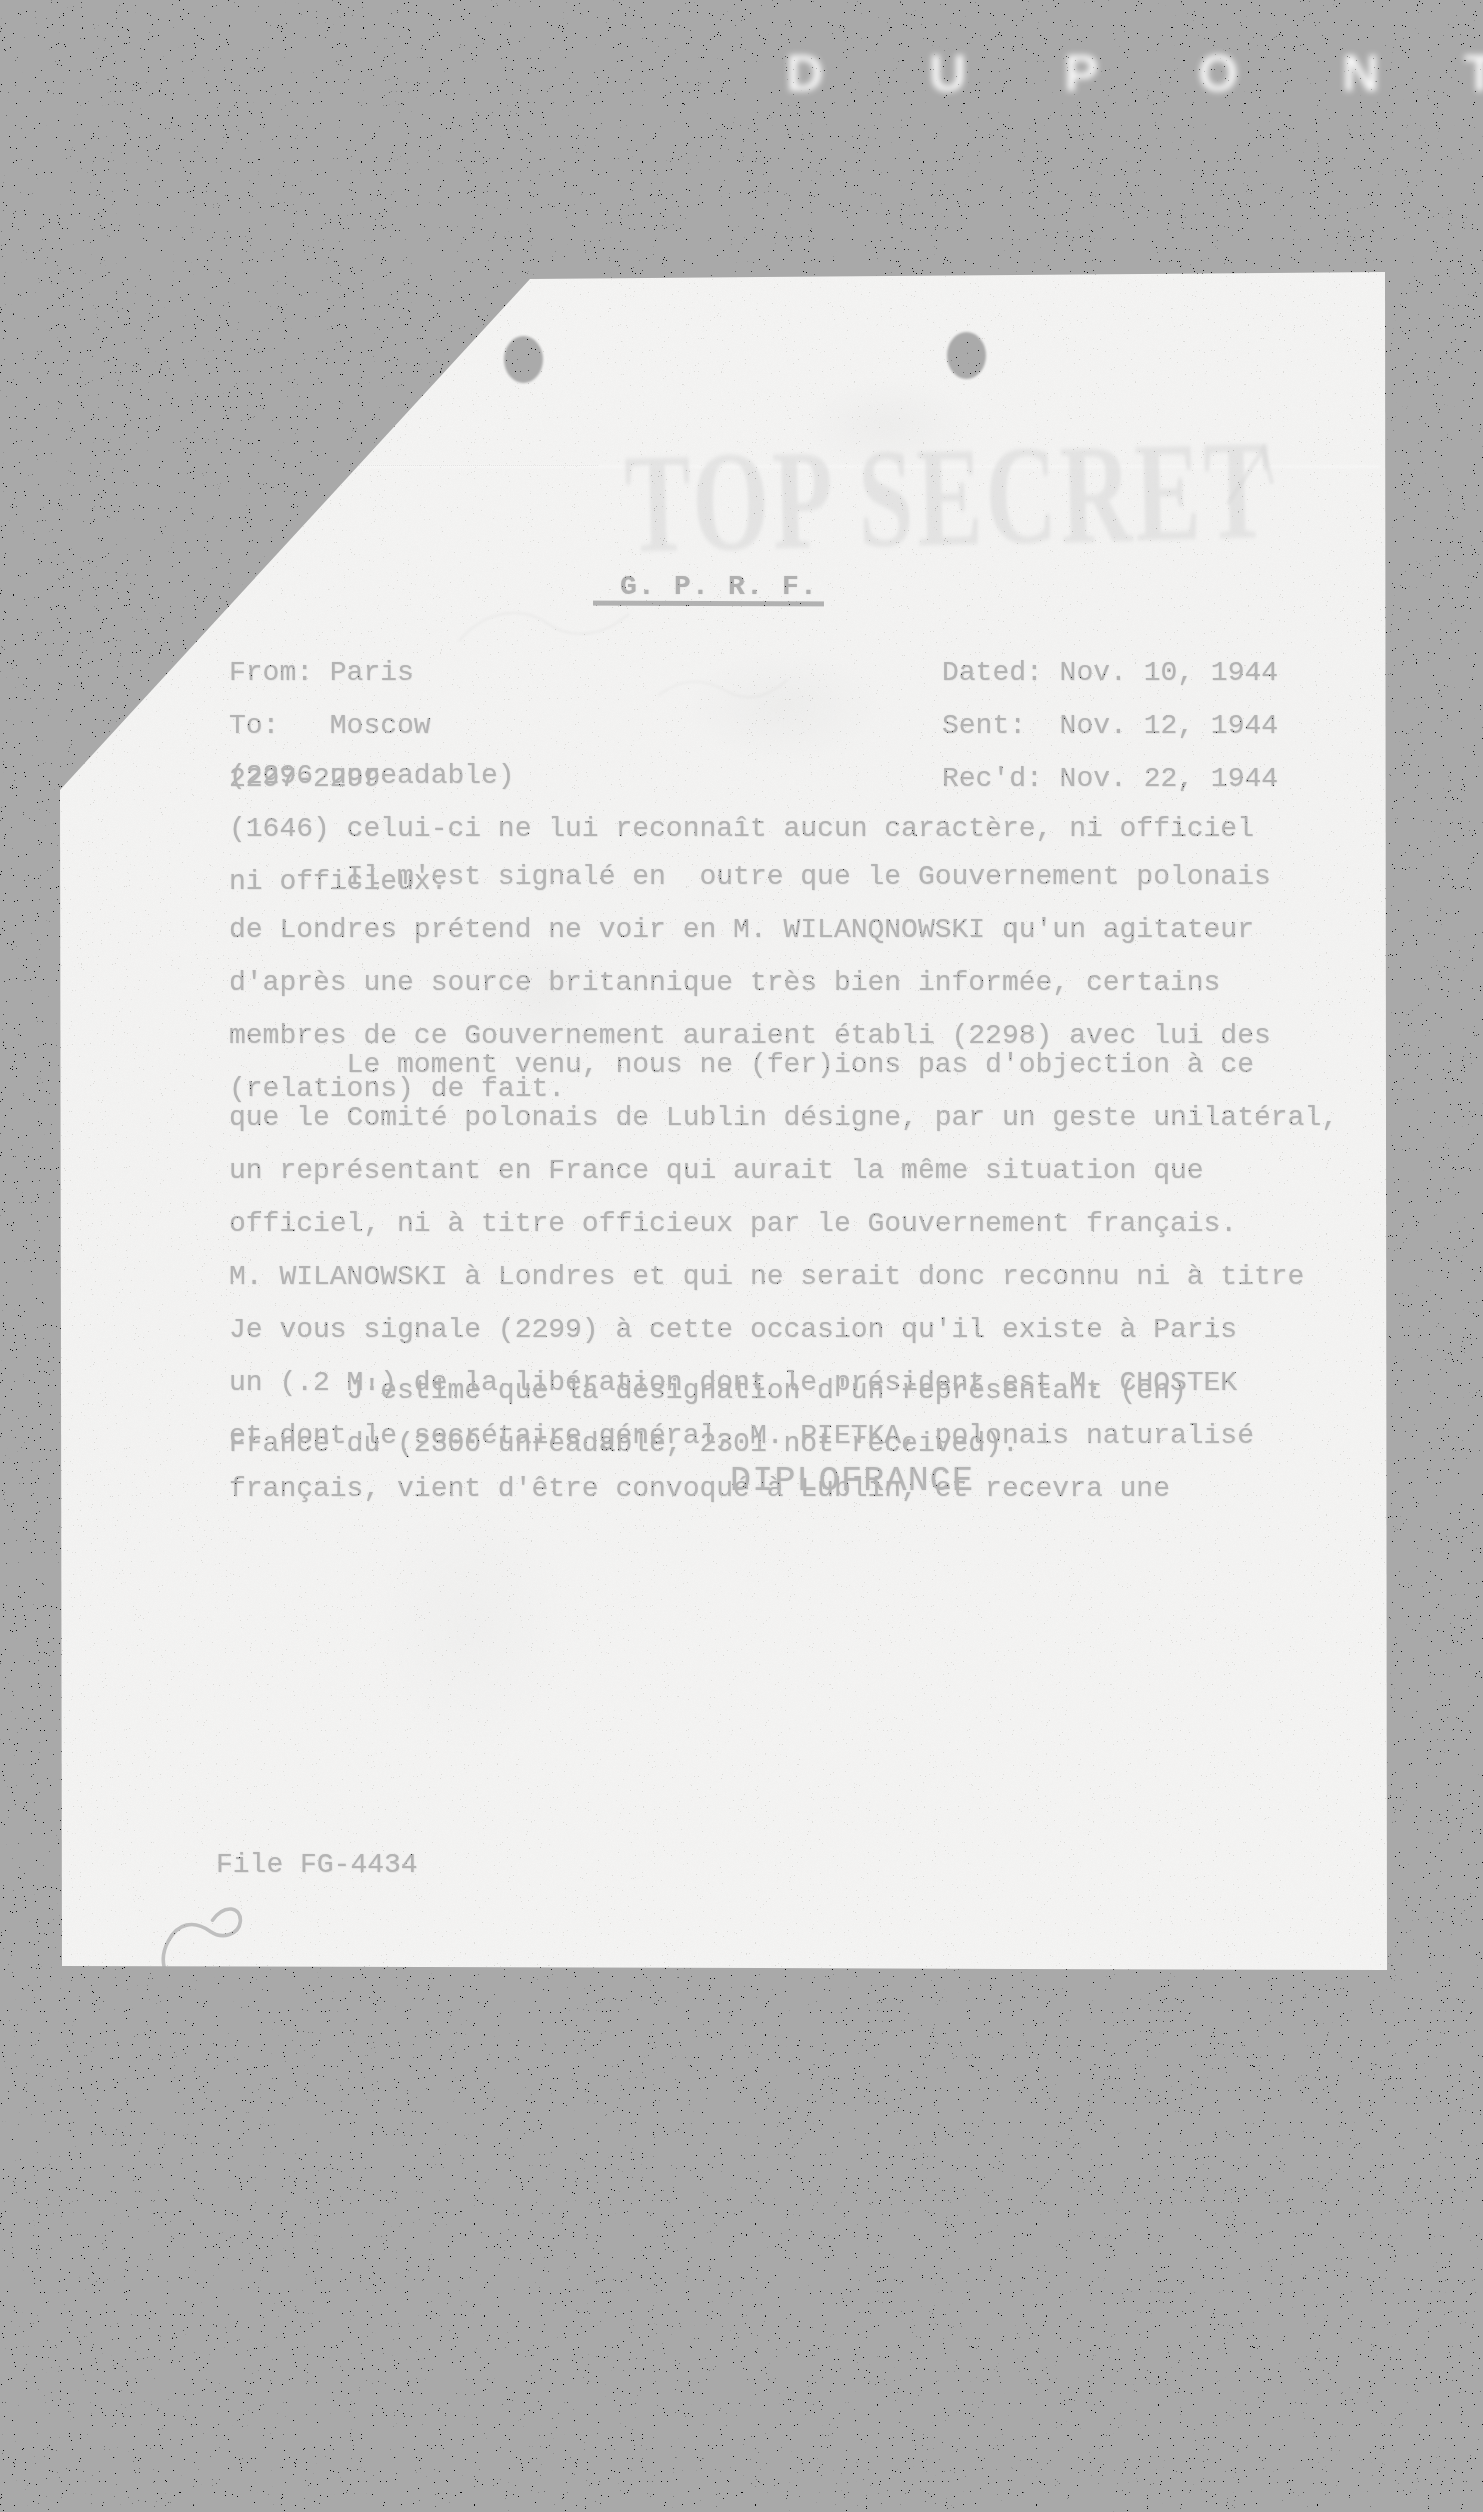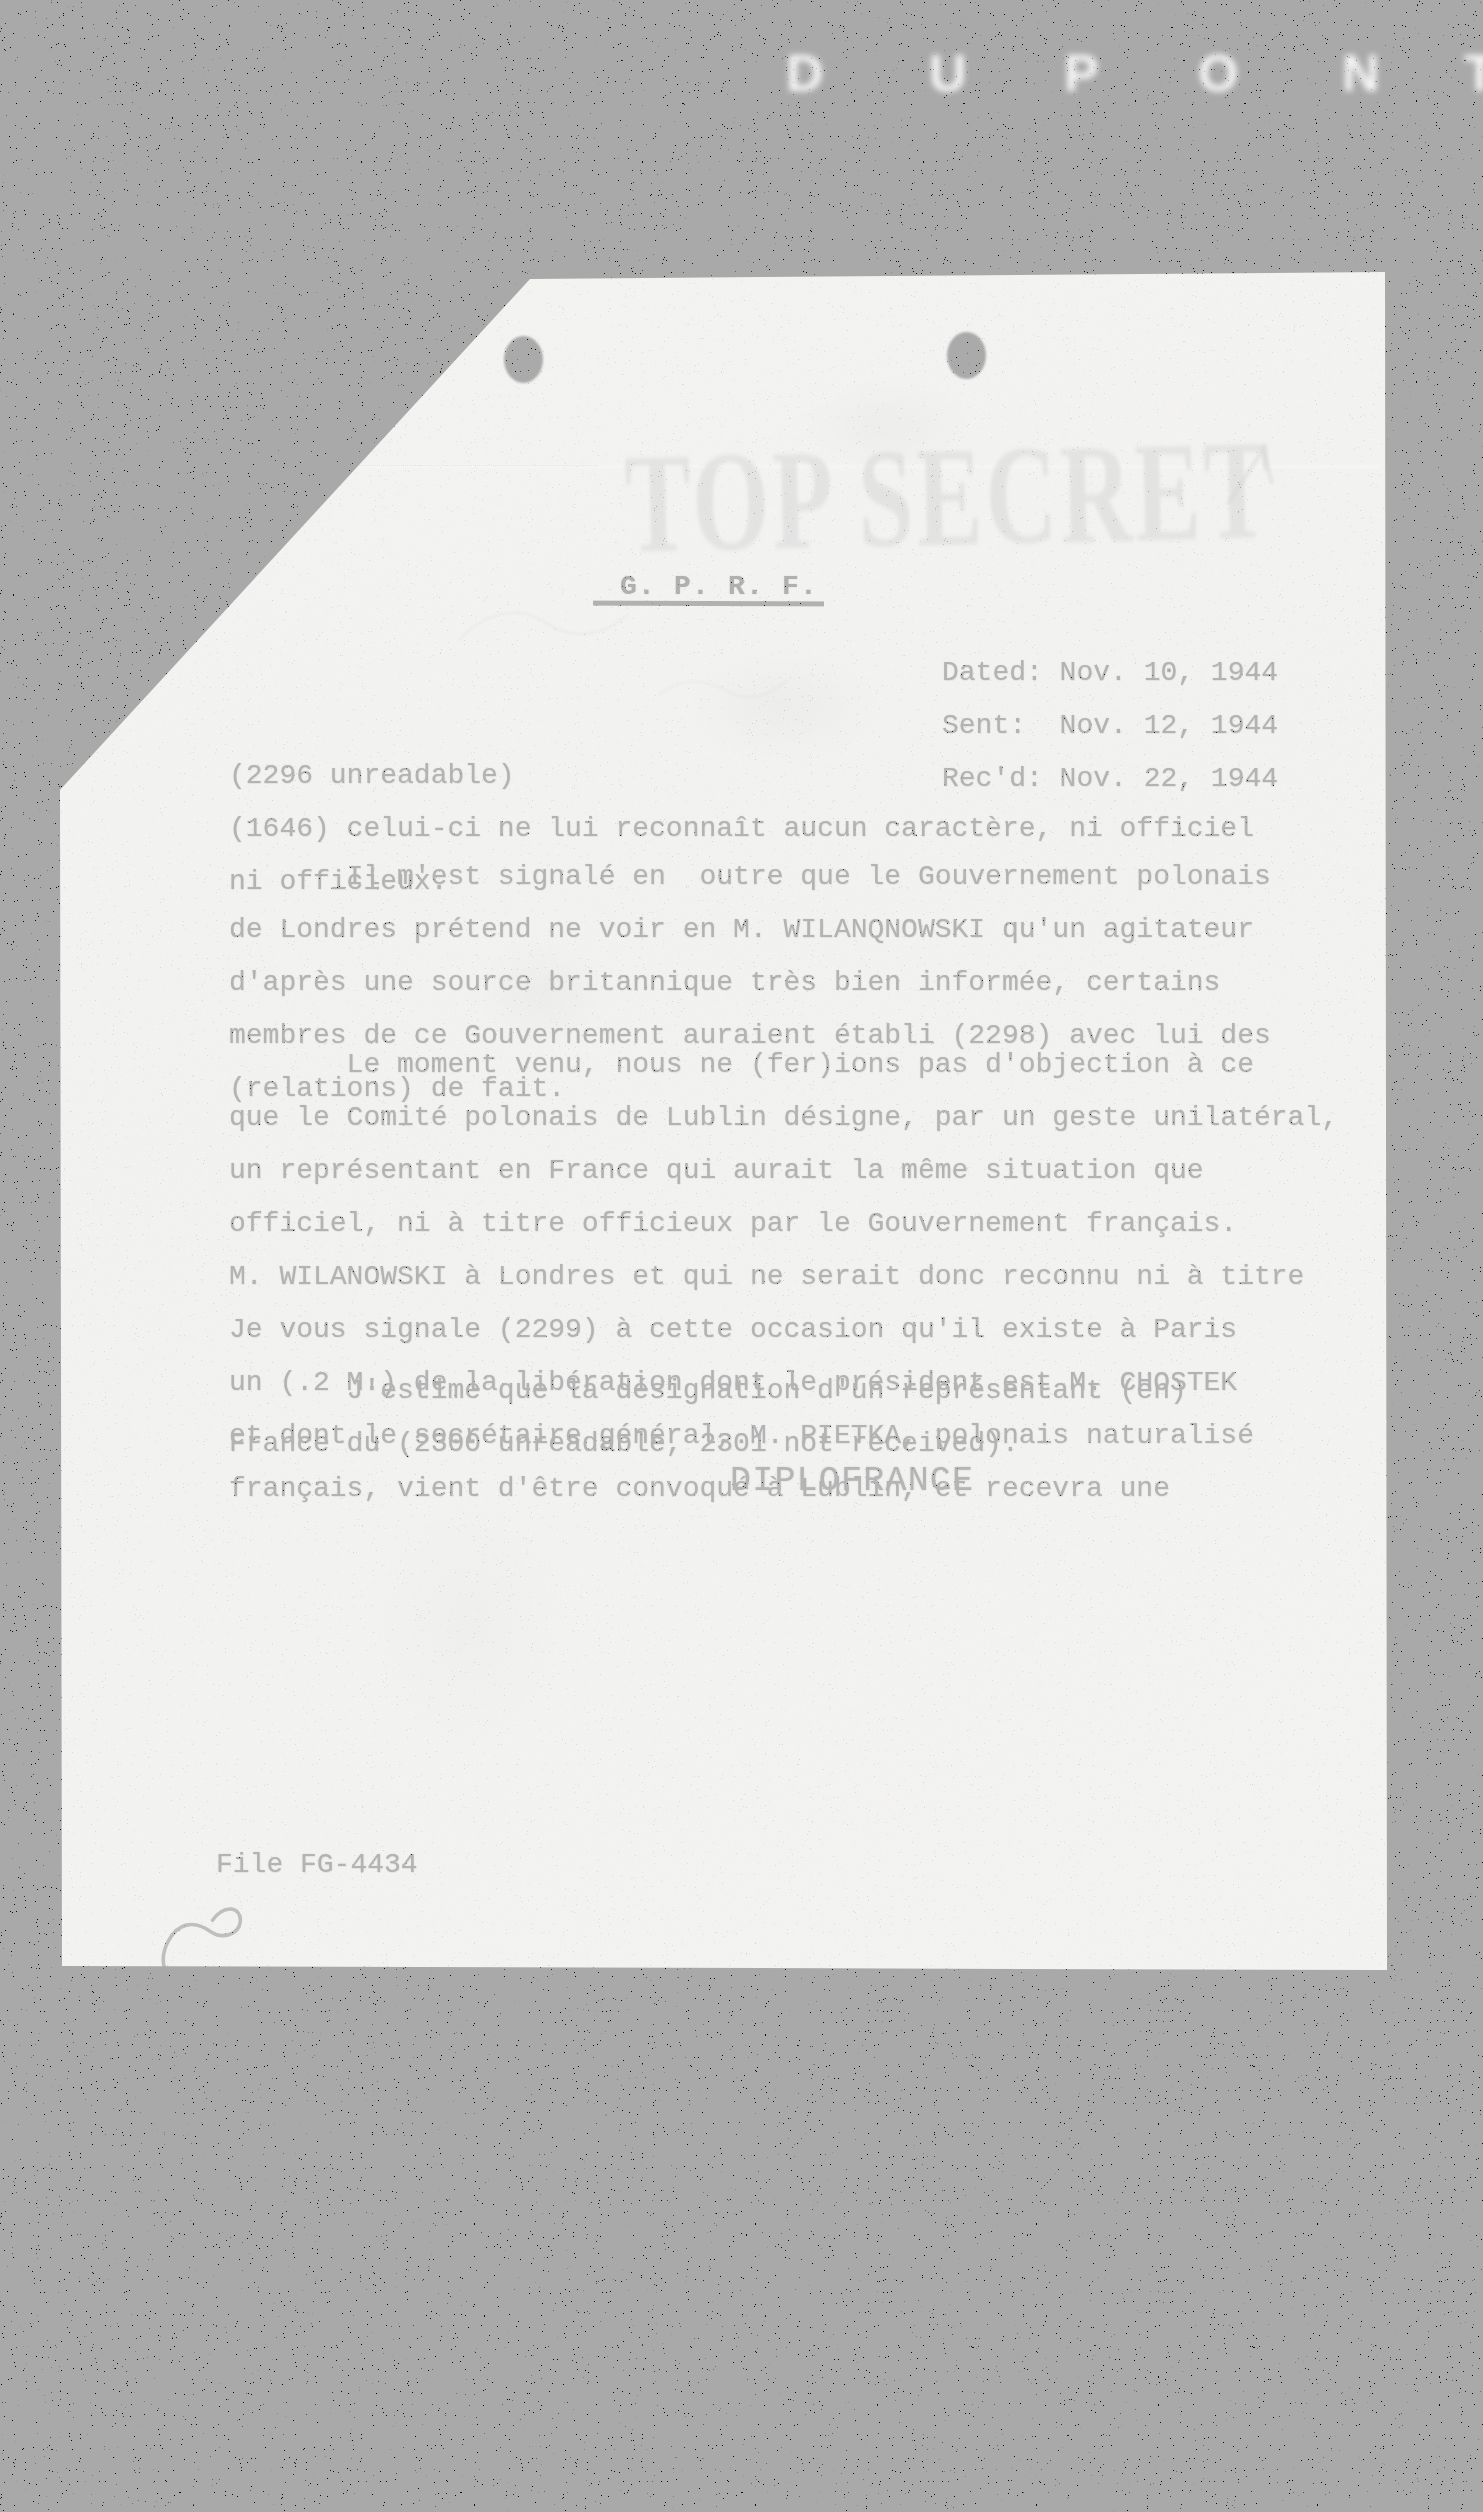--- a/index.html
+++ b/index.html
@@ -62,20 +62,25 @@
     <div class="stamp">TOP SECRET</div>
     <svg class="mark" style="left:0;top:0" width="1483" height="2512" viewBox="0 0 2456 4160">
       <path d="M 2035 832 L 2092 744 L 2106 798" fill="none" stroke="#8f8f8f" stroke-width="8" stroke-linecap="round" opacity=".4" style="filter:blur(2px)"></path>
       <path d="M 760 1062 C 800 1012 862 1002 906 1032 C 950 1062 1002 1052 1042 1016" fill="none" stroke="rgba(100,100,100,.16)" stroke-width="4" style="filter:blur(1.5px)"></path>
       <path d="M 1090 1152 q 52 -42 112 -8 q 50 28 102 -18" fill="none" stroke="rgba(100,100,100,.14)" stroke-width="4" style="filter:blur(1.5px)"></path>
     </svg>
 
     <div class="agency">G. P. R. F.</div>
     <div class="agency-underline"></div>
 
+    <div class="tblock" style="left:229px;top:635px">
+      <div class="line">From: Paris</div>
+      <div class="line">To:   Moscow</div>
+      <div class="line">2297-2299</div>
+    </div>
     <div class="tblock" style="left:942px;top:635px">
       <div class="line">Dated: Nov. 10, 1944</div>
       <div class="line">Sent:  Nov. 12, 1944</div>
       <div class="line">Rec'd: Nov. 22, 1944</div>
     </div>
 
     <div class="tblock" style="left:229px;top:738px">
       <div class="line">(2296 unreadable)</div>
       <div class="line">(1646) celui-ci ne lui reconnaît aucun caractère, ni officiel</div>
       <div class="line">ni officieux.</div>

